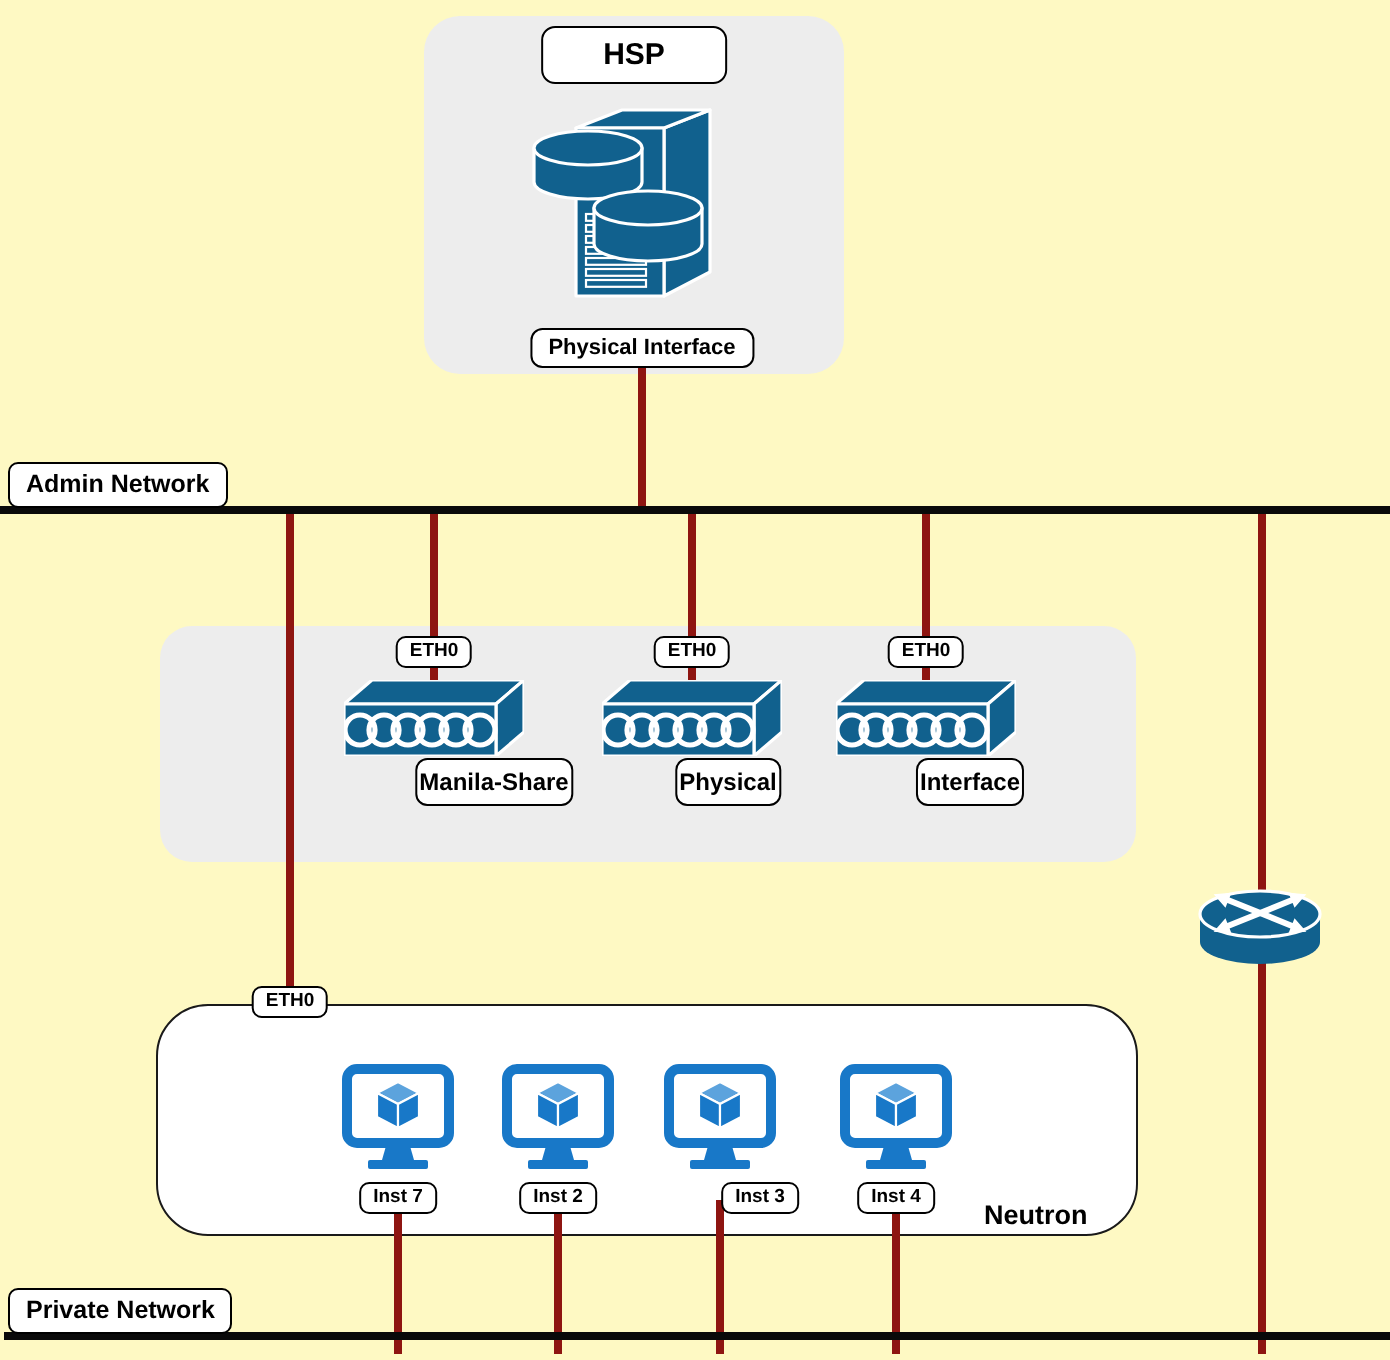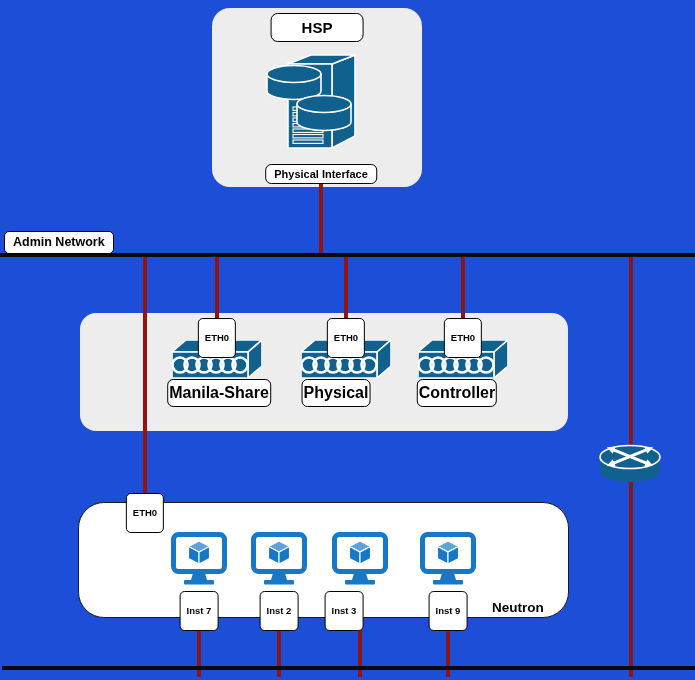--- a/index.html
+++ b/index.html
@@ -5,41 +5,41 @@
   :root{
     --icon-blue:#11618e;
     --monitor-blue:#1878c8;
     --cube-top-blue:#5ca3dd;
     --wire-red:#8e1511;
     --bus-black:#0a0a0a;
     --panel-gray:#ededed;
   }
   html,body{margin:0;padding:0;background:#fff;}
   #canvas{
-    position:relative;width:695px;height:680px;background:#1d4ed8;overflow:hidden;
+    position:relative;width:695px;height:680px;background:#fef9c3;overflow:hidden;
     font-family:"Liberation Sans","DejaVu Sans",sans-serif;color:#000;
   }
   .panel{position:absolute;background:var(--panel-gray);z-index:0;}
   .hsp-panel{left:212px;top:8px;width:210px;height:179px;border-radius:18px;}
   .mid-panel{left:80px;top:313px;width:488px;height:118px;border-radius:16px;}
   .compute-box{
     position:absolute;left:78px;top:502px;width:489px;height:114px;
     background:#fff;border:1.4px solid #1a1a1a;border-radius:26px;z-index:1;
   }
   .vline{position:absolute;width:4px;background:var(--wire-red);z-index:2;}
   .bus{position:absolute;height:4px;background:var(--bus-black);z-index:3;}
   .pill{
     position:absolute;background:#fff;border:1.3px solid #000;border-radius:6px;
     font-weight:bold;white-space:nowrap;z-index:5;line-height:1;
     display:flex;align-items:center;justify-content:center;
   }
   .ctr{transform:translateX(-50%);}
   .pill-lg{font-size:12.5px;padding:4px 8px;border-radius:5px;}
-  .pill-md{font-size:16px;padding:5px 1px;}
-  .pill-sm{font-size:9.5px;padding:14px 6px;border-radius:5px;}
+  .pill-md{font-size:12px;padding:5px 1px;margin-left:28px;}
+  .pill-sm{font-size:9.5px;padding:2px 6px;border-radius:5px;}
   .pill-hsp{font-size:15px;padding:6px 30px;border-radius:7px;}
   .pill-pif{font-size:11px;padding:3.5px 8px;}
   .icon{position:absolute;z-index:4;}
   .compute-caption{
     position:absolute;left:492px;top:600px;z-index:5;
     font-weight:bold;font-size:13.5px;
   }
   
   .fb{fill:var(--icon-blue);stroke:#fff;stroke-width:1.6;stroke-linejoin:round;}
   .fb-nostroke{fill:var(--icon-blue);}
@@ -131,21 +131,21 @@
     <circle class="ring" cx="8" cy="25" r="7.5"></circle>
       <circle class="ring" cx="20" cy="25" r="7.5"></circle>
     <circle class="ring" cx="32" cy="25" r="7.5"></circle>
       <circle class="ring" cx="44" cy="25" r="7.5"></circle>
     <circle class="ring" cx="56" cy="25" r="7.5"></circle>
       <circle class="ring" cx="68" cy="25" r="7.5"></circle>
   </svg>
 
   <div class="pill pill-md ctr" style="left:219px;top:379px">Manila-Share</div>
   <div class="pill pill-md ctr" style="left:336px;top:379px">Physical</div>
-  <div class="pill pill-md ctr" style="left:457px;top:379px">Controller</div>
+  <div class="pill pill-md ctr" style="left:457px;top:379px">Interface</div>
 
   <svg class="icon" style="left:598px;top:443px" width="64" height="42" viewBox="0 0 64 42">
     <path class="fb-nostroke" d="M2,14 L2,28 A30,11 0 0 0 62,28 L62,14 Z"></path>
     <ellipse class="fb" cx="32" cy="14" rx="30" ry="11.5"></ellipse>
     <polygon class="arrow" transform="rotate(22 32 13.5)" points="7,13.5 15,9.5 15,12 49,12 49,9.5 57,13.5 49,17.5 49,15 15,15 15,17.5"></polygon>
     <polygon class="arrow" transform="rotate(-22 32 13.5)" points="7,13.5 15,9.5 15,12 49,12 49,9.5 57,13.5 49,17.5 49,15 15,15 15,17.5"></polygon>
   </svg>
 
   <div class="pill pill-sm ctr" style="left:145px;top:493px">ETH0</div>
 
@@ -177,19 +177,20 @@
     <rect class="mon-frame" x="2.5" y="2.5" width="51" height="37" rx="5"></rect>
     <polygon class="cube-top" points="28,9 38.5,14.5 28,20 17.5,14.5"></polygon>
     <polygon class="cube-side" points="17.5,14.5 28,20 28,32 17.5,26.5"></polygon>
     <polygon class="cube-side" points="38.5,14.5 28,20 28,32 38.5,26.5"></polygon>
     <polygon class="mon-part" points="22,41 34,41 36,48 20,48"></polygon>
     <rect class="mon-part" x="13" y="48" width="30" height="4.5" rx="1"></rect>
   </svg>
 
   <div class="pill pill-sm ctr" style="left:199px;top:591px">Inst 7</div>
   <div class="pill pill-sm ctr" style="left:279px;top:591px">Inst 2</div>
-  <div class="pill pill-sm ctr" style="left:344px;top:591px">Inst 3</div>
-  <div class="pill pill-sm ctr" style="left:448px;top:591px">Inst 9</div>
+  <div class="pill pill-sm ctr" style="left:380px;top:591px">Inst 3</div>
+  <div class="pill pill-sm ctr" style="left:448px;top:591px">Inst 4</div>
 
   <div class="compute-caption">Neutron</div>
 
+  <div class="pill pill-lg" style="left:4px;top:644px">Private Network</div>
 
 </div>
 
 </body></html>

